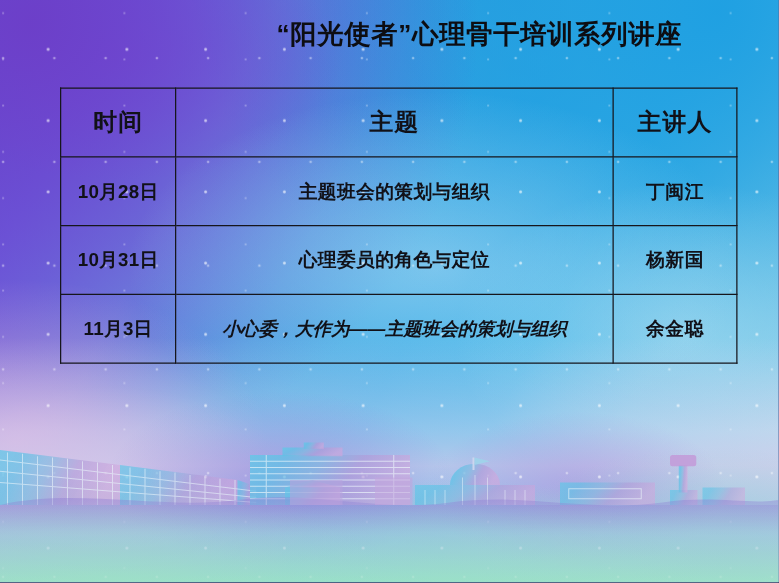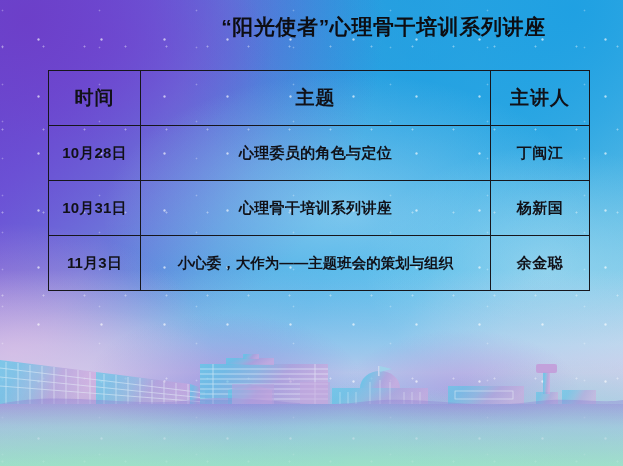--- a/index.html
+++ b/index.html
@@ -132,21 +132,21 @@
   .col-time   { width: 87px; }
   .col-topic  { width: 345px; }
   .col-person { width: 94px; font-family: Liberation Serif, serif; }
 
   .sched-table tr.head-row td { font-size: 19px; letter-spacing: 1px; }
   .sched-table tr.head-row td.col-topic { font-size: 19px; margin-left: 31px; }
 
   td.cell-time   { font-size: 15px; letter-spacing: 0.2px; margin-left: 16px; }
   td.cell-topic  { font-size: 15px; letter-spacing: 0.3px; }
   td.cell-person { font-size: 15px; letter-spacing: 0.5px; text-align: center; }
-  tr.row-4 td.cell-topic { font-size: 14.5px; letter-spacing: 0px; }
+  tr.row-4 td.cell-topic { font-size: 14.5px; letter-spacing: 0px; font-style: italic; }
 </style>
 </head>
 <body>
 
 <div id="poster">
 
   <div class="bg-layer bg-base"></div>
   <div class="bg-layer bg-topright"></div>
   <div class="bg-layer bg-topleft"></div>
   <div class="bg-layer bg-midlight"></div>
@@ -270,26 +270,26 @@
 
   <table class="sched-table">
     <tbody>
       <tr class="head-row">
         <td class="col-time">时间</td>
         <td class="col-topic">主题</td>
         <td class="col-person">主讲人</td>
       </tr>
       <tr class="row-1">
         <td class="col-time cell-time">10月28日</td>
-        <td class="col-topic cell-topic">心理委员的角色与定位</td>
+        <td class="col-topic cell-topic">主题班会的策划与组织</td>
         <td class="col-person cell-person">丁闽江</td>
       </tr>
       <tr class="row-2">
         <td class="col-time cell-time">10月31日</td>
-        <td class="col-topic cell-topic">心理骨干培训系列讲座</td>
+        <td class="col-topic cell-topic">心理委员的角色与定位</td>
         <td class="col-person cell-person">杨新国</td>
       </tr>
       <tr class="row-4">
         <td class="col-time cell-time">11月3日</td>
         <td class="col-topic cell-topic">小心委，大作为——主题班会的策划与组织</td>
         <td class="col-person cell-person">余金聪</td>
       </tr>
     </tbody>
   </table>
 

